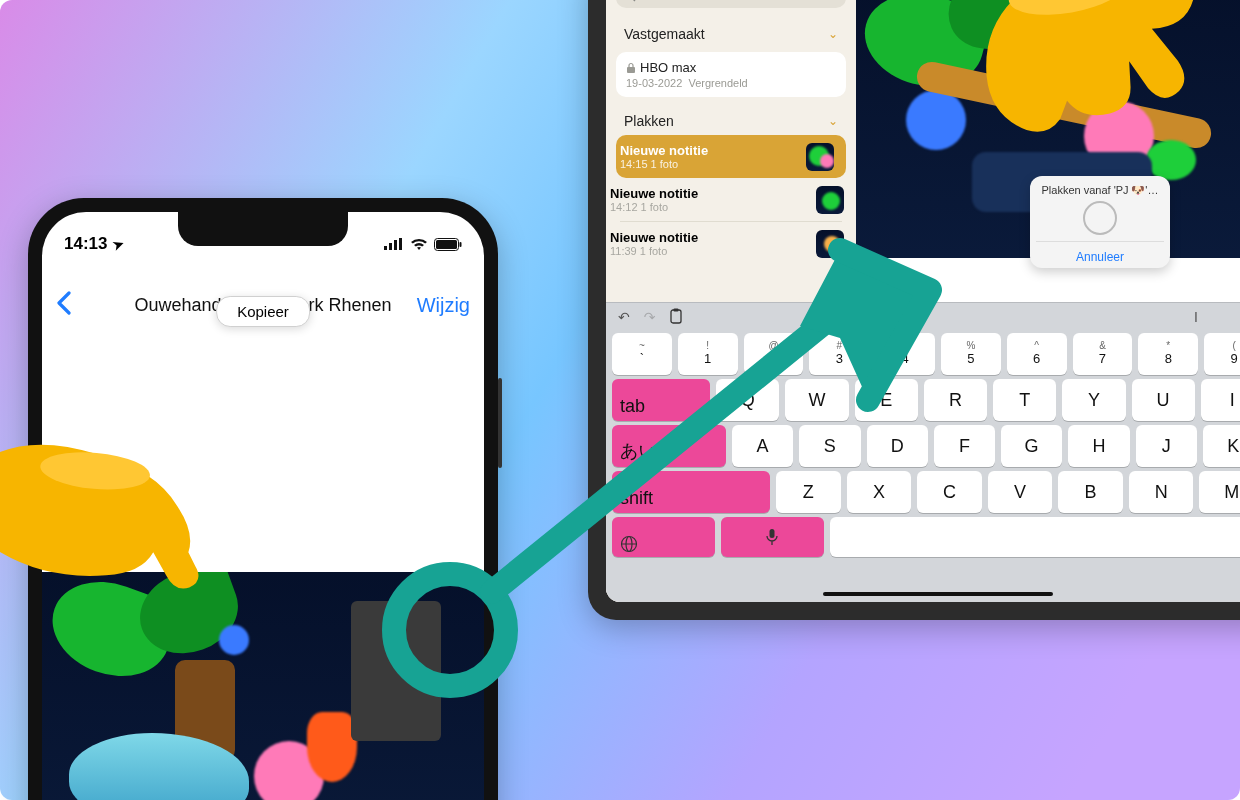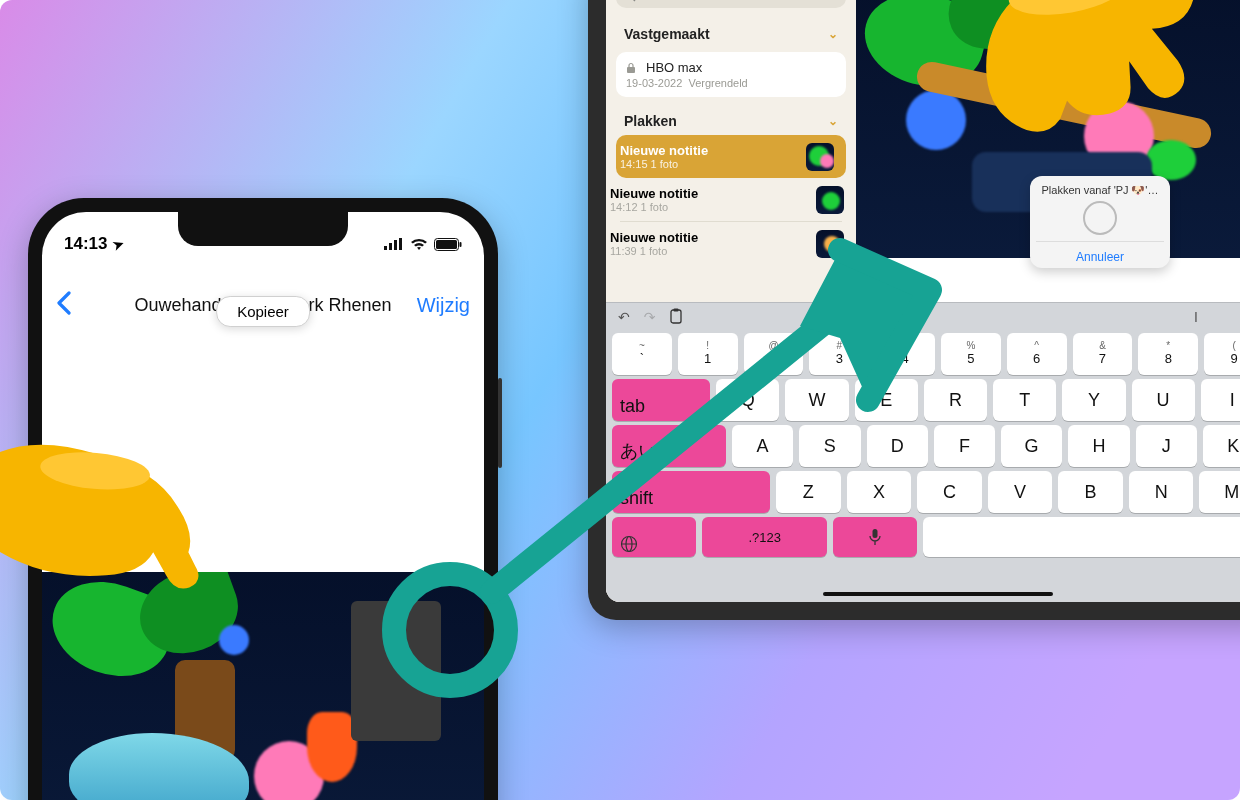--- a/index.html
+++ b/index.html
@@ -66,27 +66,27 @@
   }
   .notes-col {
     position:absolute; left:0; top:0; width:250px; bottom:0; background:#f4f0e8;
   }
   .search-pill {
     margin:6px 10px; background:#e4e0d6; border-radius:10px; height:24px;
     display:flex; align-items:center; padding:0 8px; color:#8a8a86; font-size:12px; gap:6px;
   }
   .section-head {
     display:flex; justify-content:space-between; align-items:center;
-    padding:12px 18px 6px 18px; font-size:14px; font-weight:700; color:#222;
+    padding:12px 18px 6px 18px; font-size:14px; font-weight:400; color:#222;
   }
   .chev-small { color:#d9a436; font-size:12px; }
   .pinned-card {
     margin:4px 10px; background:#fff; border-radius:10px; padding:8px 10px;
   }
-  .pinned-card .row1 { display:flex; align-items:center; gap:10px; font-size:13px; font-weight:500; color:#222;}
+  .pinned-card .row1 { display:flex; align-items:center; gap:4px; font-size:13px; font-weight:500; color:#222;}
   .pinned-card .row2 { font-size:11px; color:#9a9a94; margin-top:2px; }
   .lock-ico { width:10px; height:12px; }
   .note-item { position:relative; margin:0; padding:8px 4px; font-size:13px; }
   .note-item.sel { background:#d9a436; color:#fff; margin:0 10px; border-radius:10px; }
   .note-item .t { font-weight:600; }
   .note-item .s { font-size:11px; opacity:.85; }
   .note-item:not(.sel) .s { color:#9a9a94; }
   .note-thumb { position:absolute; right:12px; top:8px; width:28px; height:28px; border-radius:6px; overflow:hidden; }
   .notes-divider { height:1px; background:#e0dcd0; margin:0 14px; }
 
@@ -374,21 +374,20 @@
           <div id="row3host" style="display:contents"><div class="key">Z</div><div class="key">X</div><div class="key">C</div><div class="key">V</div><div class="key">B</div><div class="key">N</div><div class="key">M</div></div>
         </div>
         <div class="krow bottom letters">
           <div class="key mod" style="flex:1">
             <svg width="18" height="18" viewBox="0 0 18 18">
                 <circle cx="9" cy="9" r="7.5" fill="none" stroke="#333" stroke-width="1.2"></circle>
                 <ellipse cx="9" cy="9" rx="3" ry="7.5" fill="none" stroke="#333" stroke-width="1.2"></ellipse>
                 <line x1="1.5" y1="9" x2="16.5" y2="9" stroke="#333" stroke-width="1.2"></line>
               </svg>
           </div>
-          <div class="key mod" style="flex:1.6; align-items:center; justify-content:center; font-size:13px;">.?123</div>
           <div class="key mod" style="flex:1; align-items:center; justify-content:center;">
             <svg width="12" height="18" viewBox="0 0 12 18">
                 <rect x="3.5" y="1" width="5" height="9" rx="2.5" fill="#333"></rect>
                 <path d="M1 8 a5 5 0 0 0 10 0 M6 13 v4" stroke="#333" fill="none" stroke-width="1.3"></path>
               </svg>
           </div>
           <div class="key spacebar"></div>
         </div>
         <div class="home-ind"></div>
       </div>

